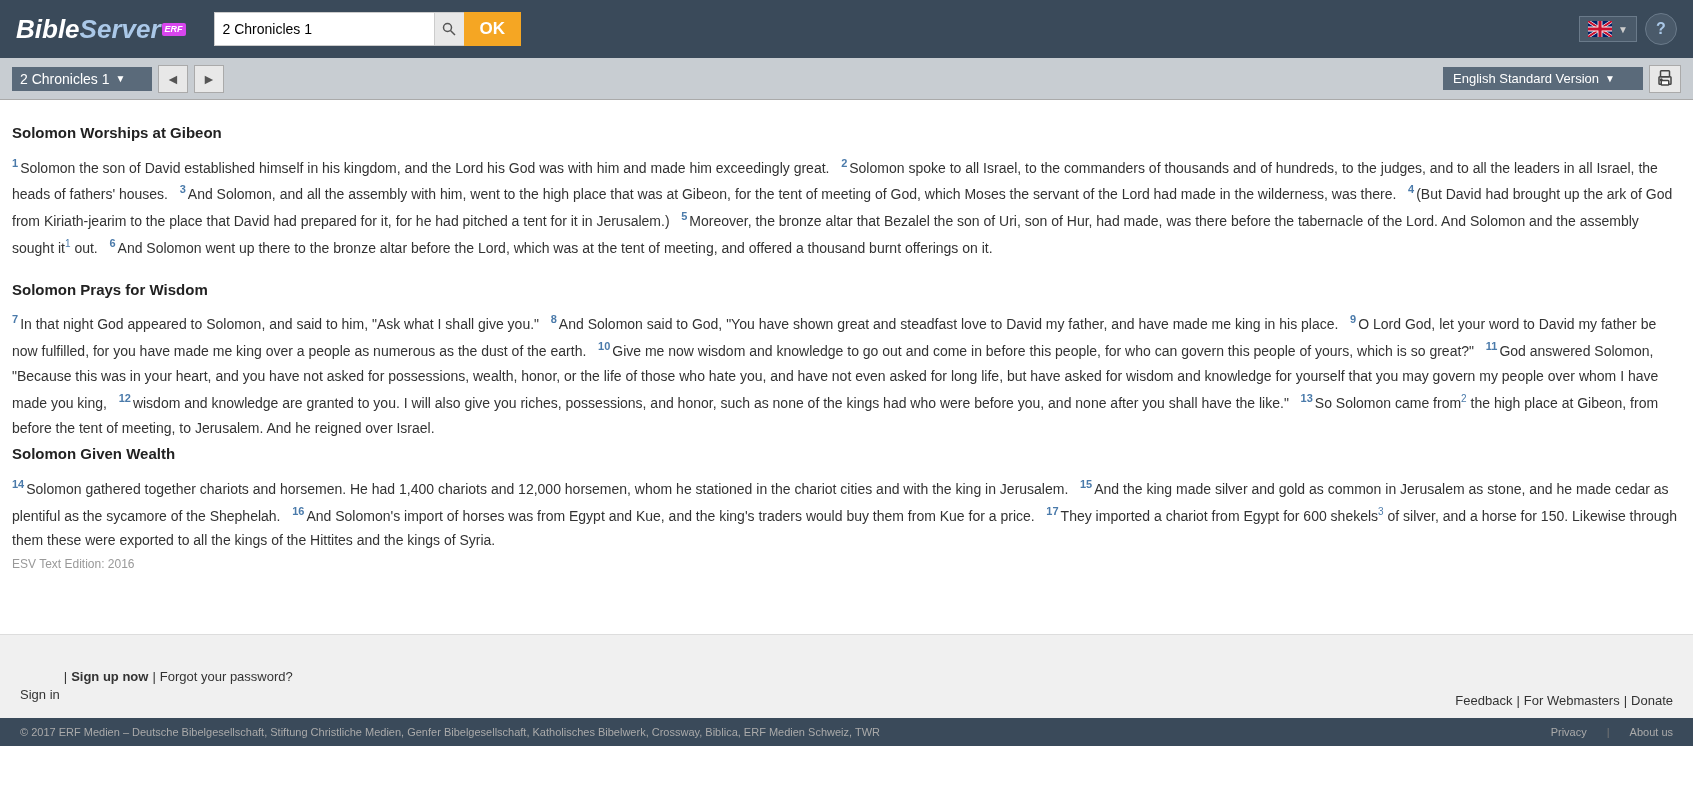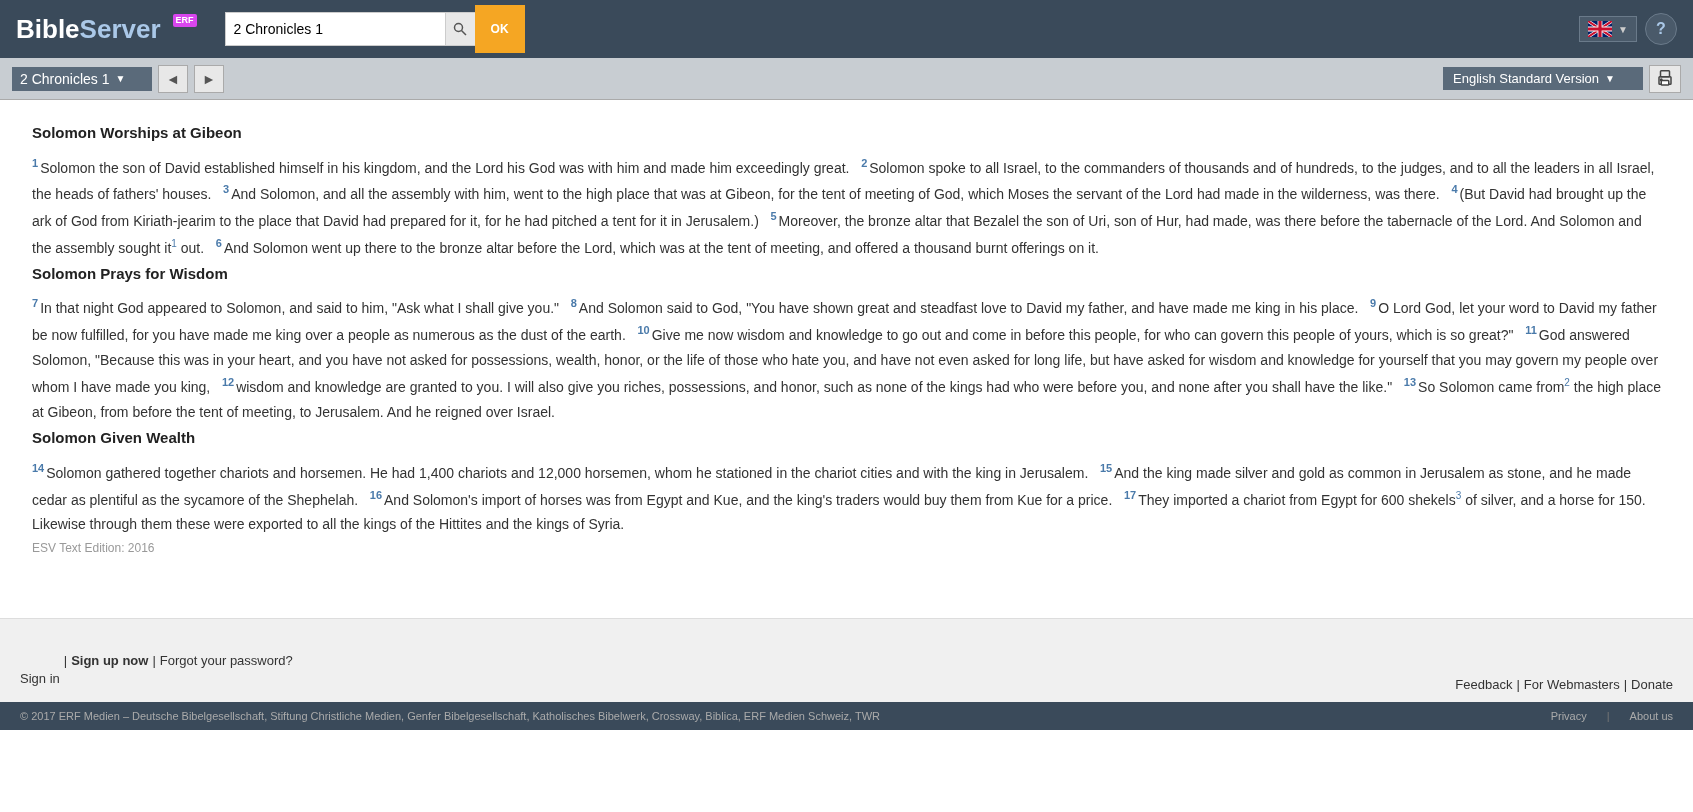--- a/index.html
+++ b/index.html
@@ -9,22 +9,23 @@
     #header {
       background: #3a4a5a;
       padding: 8px 16px;
       display: flex;
       align-items: center;
       gap: 12px;
       height: 58px;
     }
     #logo-container {
       display: flex;
-      align-items: flex-start;
-      gap: 12px;
+      align-items: center;
+      gap: 1px;
+      font-style: italic;
     }
     #logo-text {
       font-size: 26px;
       font-weight: bold;
       color: #fff;
     }
     #logo-text span.bible { color: #fff; }
     #logo-text span.server { color: #aac8e8; }
     #logo-badge {
       background: #d946ef;
@@ -60,23 +61,23 @@
       align-items: center;
       justify-content: center;
       cursor: pointer;
       font-size: 14px;
       color: #555;
     }
     #ok-button {
       background: #f5a623;
       color: #fff;
       border: none;
-      height: 48px;
+      height: 34px;
       padding: 0 16px;
-      font-size: 12px;
+      font-size: 17px;
       font-weight: bold;
       cursor: pointer;
     }
     #header-right {
       margin-left: auto;
       display: flex;
       align-items: center;
       gap: 8px;
     }
     #language-selector {
@@ -164,21 +165,21 @@
       height: 28px;
       display: flex;
       align-items: center;
       justify-content: center;
       cursor: pointer;
       font-size: 16px;
     }
 
     
     #main-content {
-      padding: 20px 32px;
+      padding: 20px 12px;
       max-width: 1693px;
       line-height: 1.7;
     }
 
     .section-heading {
       font-size: 15px;
       font-weight: bold;
       margin-top: 20px;
       margin-bottom: 8px;
       color: #222;
@@ -316,21 +317,21 @@
     <div class="verse-text">
       <sup class="verse-num">1</sup>Solomon the son of David established himself in his kingdom, and the Lord his God was with him and made him exceedingly great.&nbsp;&nbsp;
       <sup class="verse-num">2</sup>Solomon spoke to all Israel, to the commanders of thousands and of hundreds, to the judges, and to all the leaders in all Israel, the heads of fathers' houses.&nbsp;&nbsp;
       <sup class="verse-num">3</sup>And Solomon, and all the assembly with him, went to the high place that was at Gibeon, for the tent of meeting of God, which Moses the servant of the Lord had made in the wilderness, was there.&nbsp;&nbsp;
       <sup class="verse-num">4</sup>(But David had brought up the ark of God from Kiriath-jearim to the place that David had prepared for it, for he had pitched a tent for it in Jerusalem.)&nbsp;&nbsp;
       <sup class="verse-num">5</sup>Moreover, the bronze altar that Bezalel the son of Uri, son of Hur, had made, was there before the tabernacle of the Lord. And Solomon and the assembly sought it<sup class="footnote">1</sup> out.&nbsp;&nbsp;
       <sup class="verse-num">6</sup>And Solomon went up there to the bronze altar before the Lord, which was at the tent of meeting, and offered a thousand burnt offerings on it.
     </div>
   </div>
 
-  <div style="">
+  <div style="margin-top:16px;">
     <div class="section-heading">Solomon Prays for Wisdom</div>
     <div class="verse-text">
       <sup class="verse-num">7</sup>In that night God appeared to Solomon, and said to him, "Ask what I shall give you."&nbsp;&nbsp;
       <sup class="verse-num">8</sup>And Solomon said to God, "You have shown great and steadfast love to David my father, and have made me king in his place.&nbsp;&nbsp;
       <sup class="verse-num">9</sup>O Lord God, let your word to David my father be now fulfilled, for you have made me king over a people as numerous as the dust of the earth.&nbsp;&nbsp;
       <sup class="verse-num">10</sup>Give me now wisdom and knowledge to go out and come in before this people, for who can govern this people of yours, which is so great?"&nbsp;&nbsp;
       <sup class="verse-num">11</sup>God answered Solomon, "Because this was in your heart, and you have not asked for possessions, wealth, honor, or the life of those who hate you, and have not even asked for long life, but have asked for wisdom and knowledge for yourself that you may govern my people over whom I have made you king,&nbsp;&nbsp;
       <sup class="verse-num">12</sup>wisdom and knowledge are granted to you. I will also give you riches, possessions, and honor, such as none of the kings had who were before you, and none after you shall have the like."&nbsp;&nbsp;
       <sup class="verse-num">13</sup>So Solomon came from<sup class="footnote">2</sup> the high place at Gibeon, from before the tent of meeting, to Jerusalem. And he reigned over Israel.
     </div>

